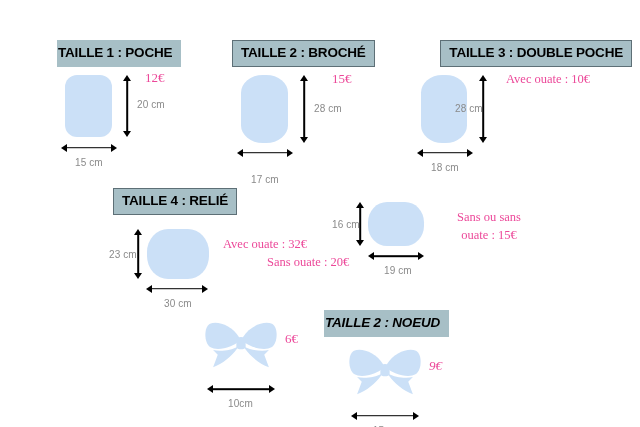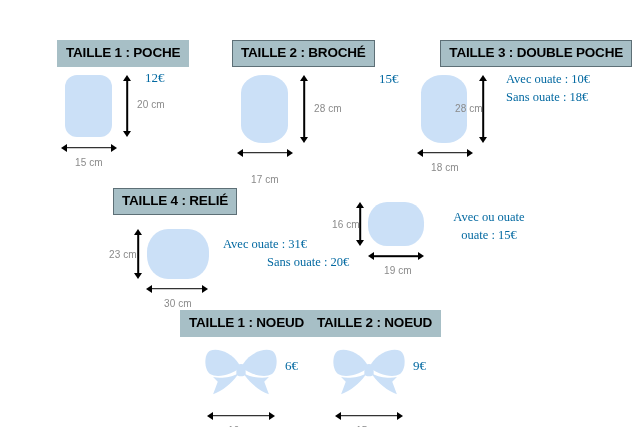--- a/index.html
+++ b/index.html
@@ -33,21 +33,21 @@
     font-weight: bold;
     font-size: 13.5px;
     letter-spacing: -0.2px;
     line-height: 1;
     padding: 5px 8px 6px 8px;
     display: inline-block;
     white-space: nowrap;
   }
   .title-bar.noborder {
     border: none;
-    padding: 6px 9px 7px 9px;
+    padding: 6px 9px 7px 1px;
   }
 
   .card-body {
     position: relative;
   }
 
   
   .shape {
     position: absolute;
     background: #cbe0f7;
@@ -117,21 +117,21 @@
     font-family: "Liberation Sans", sans-serif;
     font-size: 10px;
     white-space: nowrap;
     letter-spacing: 0.1px;
   }
 
   
   .price {
     position: absolute;
     font-family: "Liberation Serif", serif;
-    color: #0369a1;
+    color: #ec4899;
     font-size: 12.5px;
     white-space: nowrap;
     line-height: 1.45;
   }
   .price.big {
     font-size: 13px;
   }
   .price.center {
     text-align: center;
   }
@@ -181,21 +181,21 @@
       </div>
       <div class="dim-label" style="left:82px; top:36px;">28 cm</div>
 
       <div class="dim" style="left:5px; top:79px; width:56px; height:14px;">
         <div class="dim-line-h"></div>
         <div class="arw left"></div>
         <div class="arw right"></div>
       </div>
       <div class="dim-label" style="left:19px; top:107px;">17 cm</div>
 
-      <div class="price big" style="left:100px; top:3px;margin-left:47px;">15€</div>
+      <div class="price big" style="left:100px; top:3px;">15€</div>
     </div>
   </div>
 
   <div class="card" style="left:402px; top:40px;text-align:right;">
     <div class="title-bar">TAILLE 3 : DOUBLE POCHE</div>
     <div class="card-body" style="width:230px; height:100px;">
       <div class="shape pill" style="left:19px; top:8px; width:46px; height:68px;"></div>
 
       <div class="dim" style="left:73px; top:8px; width:16px; height:68px;">
         <div class="dim-line-v"></div>
@@ -205,21 +205,20 @@
       <div class="dim-label" style="left:53px; top:36px;">28 cm</div>
 
       <div class="dim" style="left:15px; top:79px; width:56px; height:14px;">
         <div class="dim-line-h"></div>
         <div class="arw left"></div>
         <div class="arw right"></div>
       </div>
       <div class="dim-label" style="left:29px; top:95px;">18 cm</div>
 
       <div class="price" style="left:104px; top:3px;">Avec ouate : 10€</div>
-      <div class="price" style="left:104px; top:21px;">Sans ouate : 18€</div>
     </div>
   </div>
 
   <div class="card" style="left:113px; top:188px;">
     <div class="title-bar">TAILLE 4 : RELIÉ</div>
     <div class="card-body" style="width:250px; height:100px;">
       <div class="shape wideoval" style="left:34px; top:14px; width:62px; height:50px;">
       </div>
 
       <div class="dim" style="left:17px; top:14px; width:16px; height:50px;">
@@ -229,21 +228,21 @@
       </div>
       <div class="dim-label" style="left:-4px; top:34px;">23 cm</div>
 
       <div class="dim" style="left:33px; top:67px; width:62px; height:14px;">
         <div class="dim-line-h"></div>
         <div class="arw left"></div>
         <div class="arw right"></div>
       </div>
       <div class="dim-label" style="left:51px; top:83px;">30 cm</div>
 
-      <div class="price" style="left:110px; top:20px;">Avec ouate : 31€</div>
+      <div class="price" style="left:110px; top:20px;">Avec ouate : 32€</div>
       <div class="price" style="left:110px; top:38px;margin-left:44px;">Sans ouate : 20€</div>
     </div>
   </div>
 
   <div class="card" style="left:334px; top:188px;">
     <div class="card-body" style="width:230px; height:100px;">
       <div class="shape wideoval" style="left:34px; top:14px; width:56px; height:44px;"></div>
 
       <div class="dim" style="left:18px; top:14px; width:16px; height:44px;">
         <div class="dim-line-v"></div>
@@ -252,27 +251,26 @@
       </div>
       <div class="dim-label" style="left:-2px; top:31px;">16 cm</div>
 
       <div class="dim" style="left:34px; top:61px; width:56px; height:14px;">
         <div class="dim-line-h"></div>
         <div class="arw left"></div>
         <div class="arw right"></div>
       </div>
       <div class="dim-label" style="left:50px; top:77px;">19 cm</div>
 
-      <div class="price center" style="left:107px; top:20px; width:96px;">Avec ou ouate</div>
+      <div class="price center" style="left:107px; top:20px; width:96px;">Sans ou sans</div>
       <div class="price center" style="left:107px; top:38px; width:96px;">ouate : 15€</div>
     </div>
   </div>
 
   <div class="card" style="left:180px; top:310px;">
-    <div class="title-bar noborder">TAILLE 1 : NOEUD</div>
     <div class="card-body" style="width:145px; height:92px;">
       <svg class="bow" style="left:22px; top:6px;" width="78" height="62" viewBox="0 0 100 80">
         <g fill="#cbe0f7">
           <path d="M48 28 C38 12, 20 6, 10 10 C2 14, 2 34, 10 40 C20 46, 40 40, 48 32 Z"></path>
           <path d="M52 28 C62 12, 80 6, 90 10 C98 14, 98 34, 90 40 C80 46, 60 40, 52 32 Z"></path>
           <path d="M44 30 C44 26, 56 26, 56 30 L56 40 C56 44, 44 44, 44 40 Z"></path>
           <path d="M45 42 C38 52, 26 62, 14 66 L20 50 L14 44 C24 46, 38 44, 45 40 Z"></path>
           <path d="M55 42 C62 52, 74 62, 86 66 L80 50 L86 44 C76 46, 62 44, 55 40 Z"></path>
         </g>
       </svg>
@@ -281,21 +279,21 @@
         <div class="dim-line-h"></div>
         <div class="arw left"></div>
         <div class="arw right"></div>
       </div>
       <div class="dim-label" style="left:48px; top:88px;">10cm</div>
 
       <div class="price big" style="left:105px; top:20px;">6€</div>
     </div>
   </div>
 
-  <div class="card" style="left:308px; top:310px;">
+  <div class="card" style="left:324px; top:310px;font-style:italic;">
     <div class="title-bar noborder">TAILLE 2 : NOEUD</div>
     <div class="card-body" style="width:145px; height:92px;">
       <svg class="bow" style="left:22px; top:6px;" width="78" height="62" viewBox="0 0 100 80">
         <g fill="#cbe0f7">
           <path d="M48 28 C38 12, 20 6, 10 10 C2 14, 2 34, 10 40 C20 46, 40 40, 48 32 Z"></path>
           <path d="M52 28 C62 12, 80 6, 90 10 C98 14, 98 34, 90 40 C80 46, 60 40, 52 32 Z"></path>
           <path d="M44 30 C44 26, 56 26, 56 30 L56 40 C56 44, 44 44, 44 40 Z"></path>
           <path d="M45 42 C38 52, 26 62, 14 66 L20 50 L14 44 C24 46, 38 44, 45 40 Z"></path>
           <path d="M55 42 C62 52, 74 62, 86 66 L80 50 L86 44 C76 46, 62 44, 55 40 Z"></path>
         </g>

